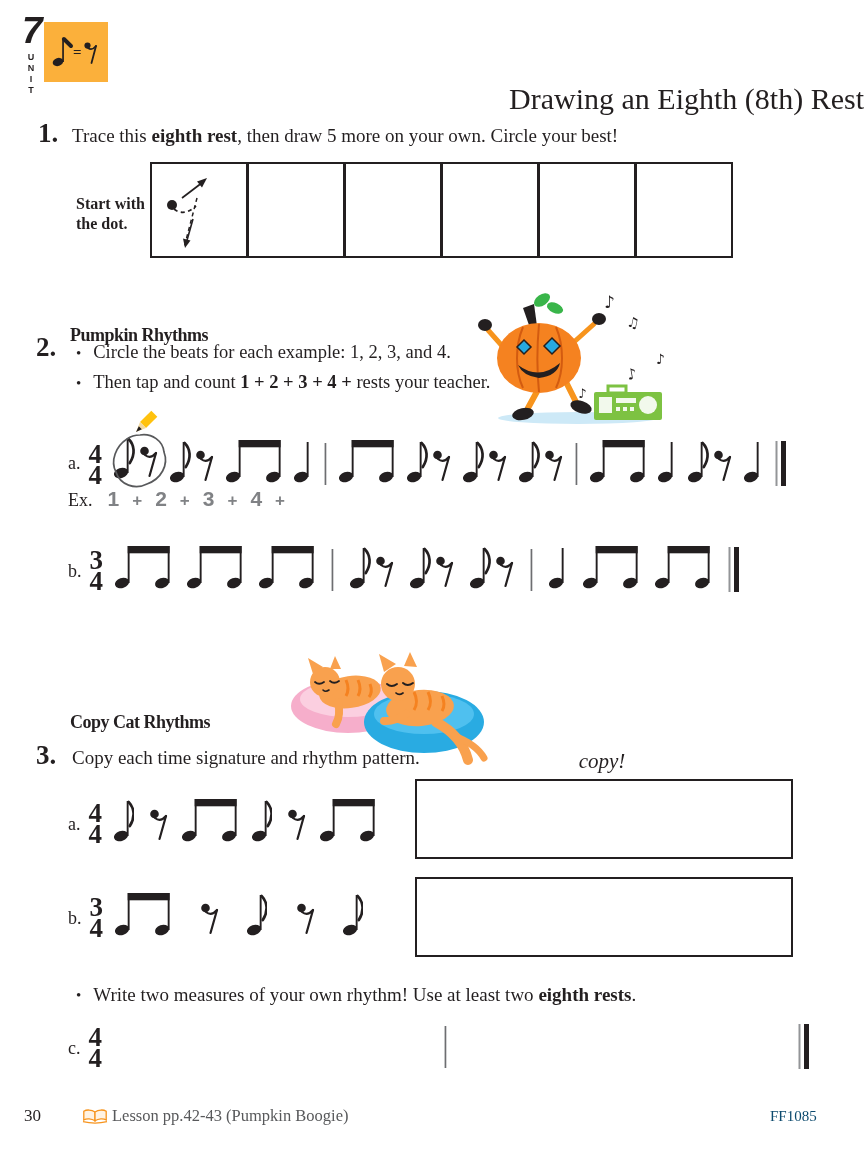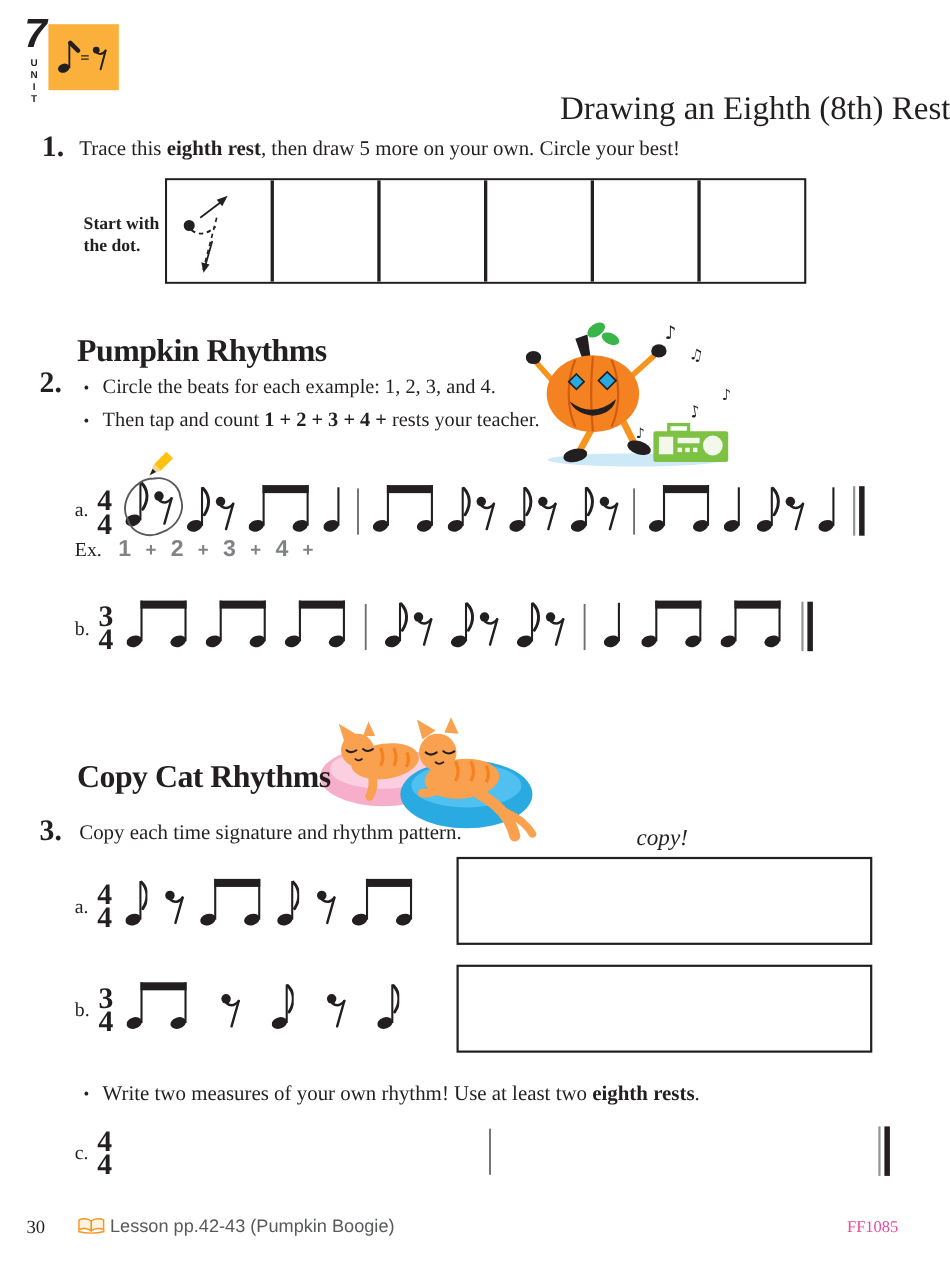--- a/index.html
+++ b/index.html
@@ -17,21 +17,21 @@
 
   
   .title{left:0;top:82px;width:864px;text-align:right;font-size:30px;font-weight:normal;}
   .big-num{font-size:27px;font-weight:bold;}
   .n1{left:38px;top:118px;}
   .n2{left:36px;top:332px;}
   .n3{left:36px;top:740px;}
   .instr{font-size:19px;}
   .i1{left:72px;top:125px;width:640px;}
   .i3{left:72px;top:747px;width:420px;}
-  .section-h{font-size:29px;font-weight:bold;letter-spacing:-0.5px;}
+  .section-h{font-size:18px;font-weight:bold;letter-spacing:-0.5px;margin-top:22px;}
   .h-pumpkin{left:70px;top:303px;}
   .h-copycat{left:70px;top:690px;}
   .bullet-row{display:flex;gap:12px;font-size:18.5px;}
   .b1{left:76px;top:342px;}
   .b2{left:76px;top:372px;}
   .b3{left:76px;top:984px;font-size:19px;}
   .bullet-dot{font-size:15px;line-height:1.5;}
   .start-label{left:76px;top:194px;font-size:16px;line-height:1.25;font-weight:bold;}
 
   
@@ -69,23 +69,23 @@
            font-size:18px;margin-right:2px;}
   .ex-line .num{font-size:21px;}
   .ex-line .plus{font-size:17px;}
 
   
   .pumpkin-art{left:478px;top:286px;}
   .cats-art{left:286px;top:640px;}
 
   
   .pg-num{left:24px;top:1106px;font-size:17px;}
-  .footer-lesson{left:70px;top:1106px;display:flex;gap:4px;
-                 font-family:Liberation Sans, sans-serif;font-size:16.5px;color:#58595b;}
-  .footer-code{left:770px;top:1108px;font-size:15px;color:#ec4899;}
+  .footer-lesson{left:82px;top:1106px;display:flex;align-items:center;gap:4px;
+                 font-family:Liberation Serif, serif;font-size:16.5px;color:#58595b;}
+  .footer-code{left:770px;top:1108px;font-size:15px;color:#0c4a6e;}
 </style>
 </head>
 <body>
 
 <div class="page">
 
   <div class="abs unit-num">7</div>
   <div class="abs unit-vert">UNIT</div>
   <div class="abs unit-box">
     <svg width="50" height="40" viewBox="0 0 50 40">

